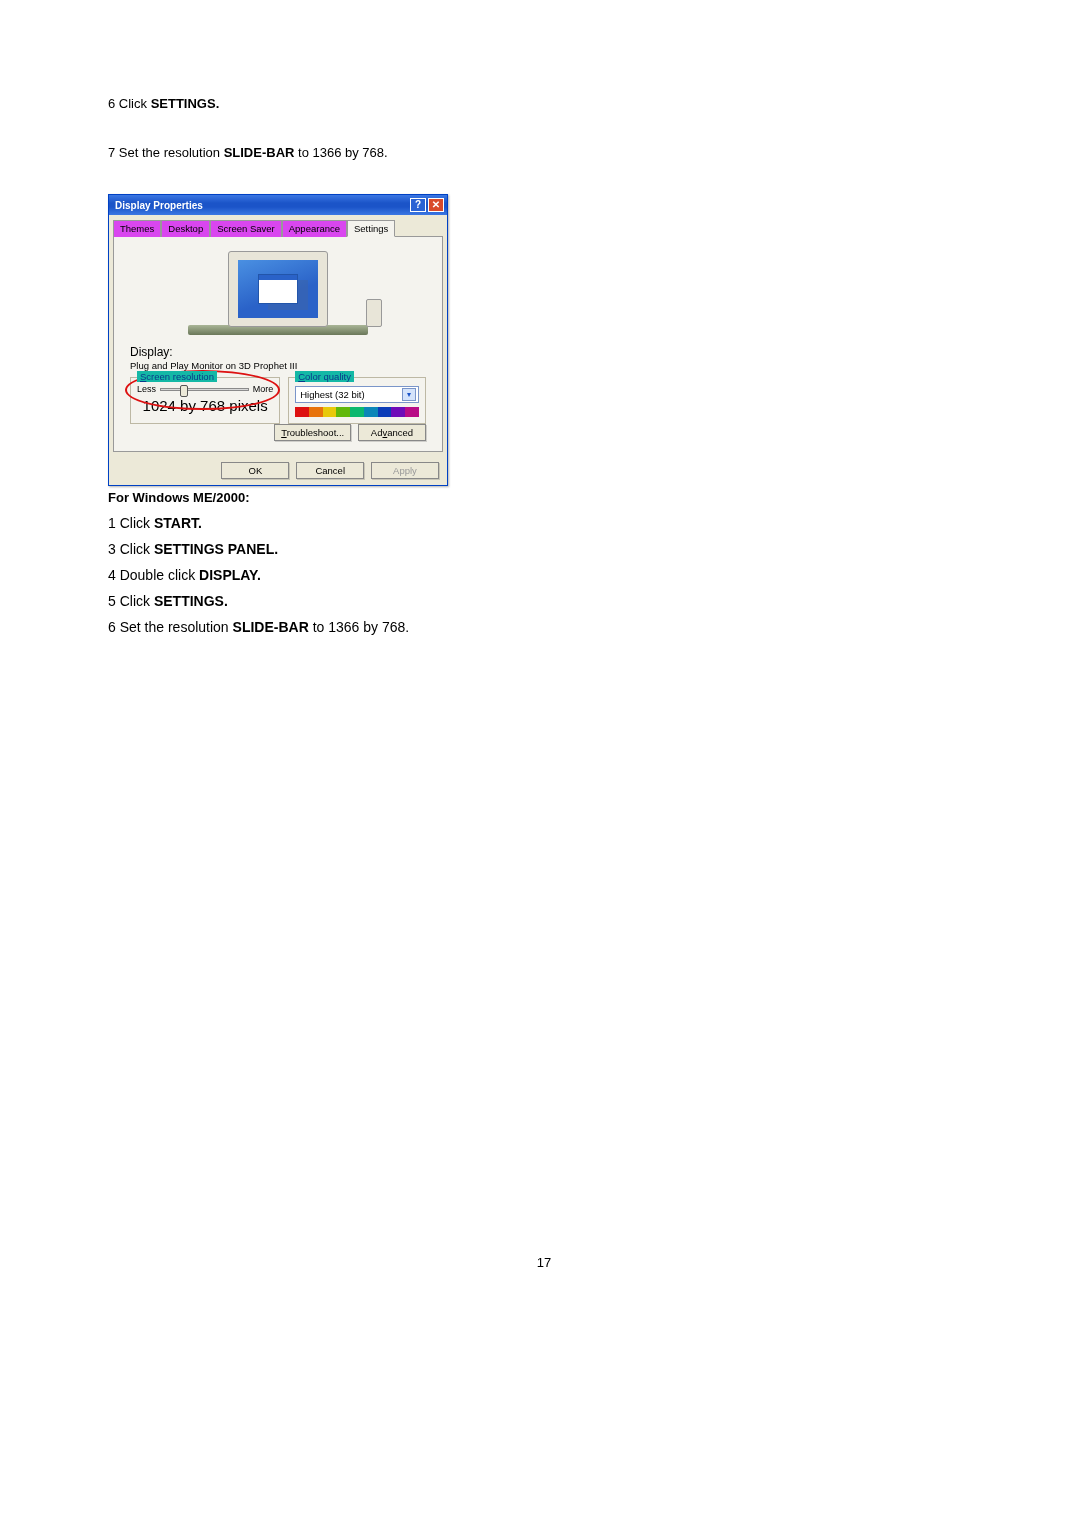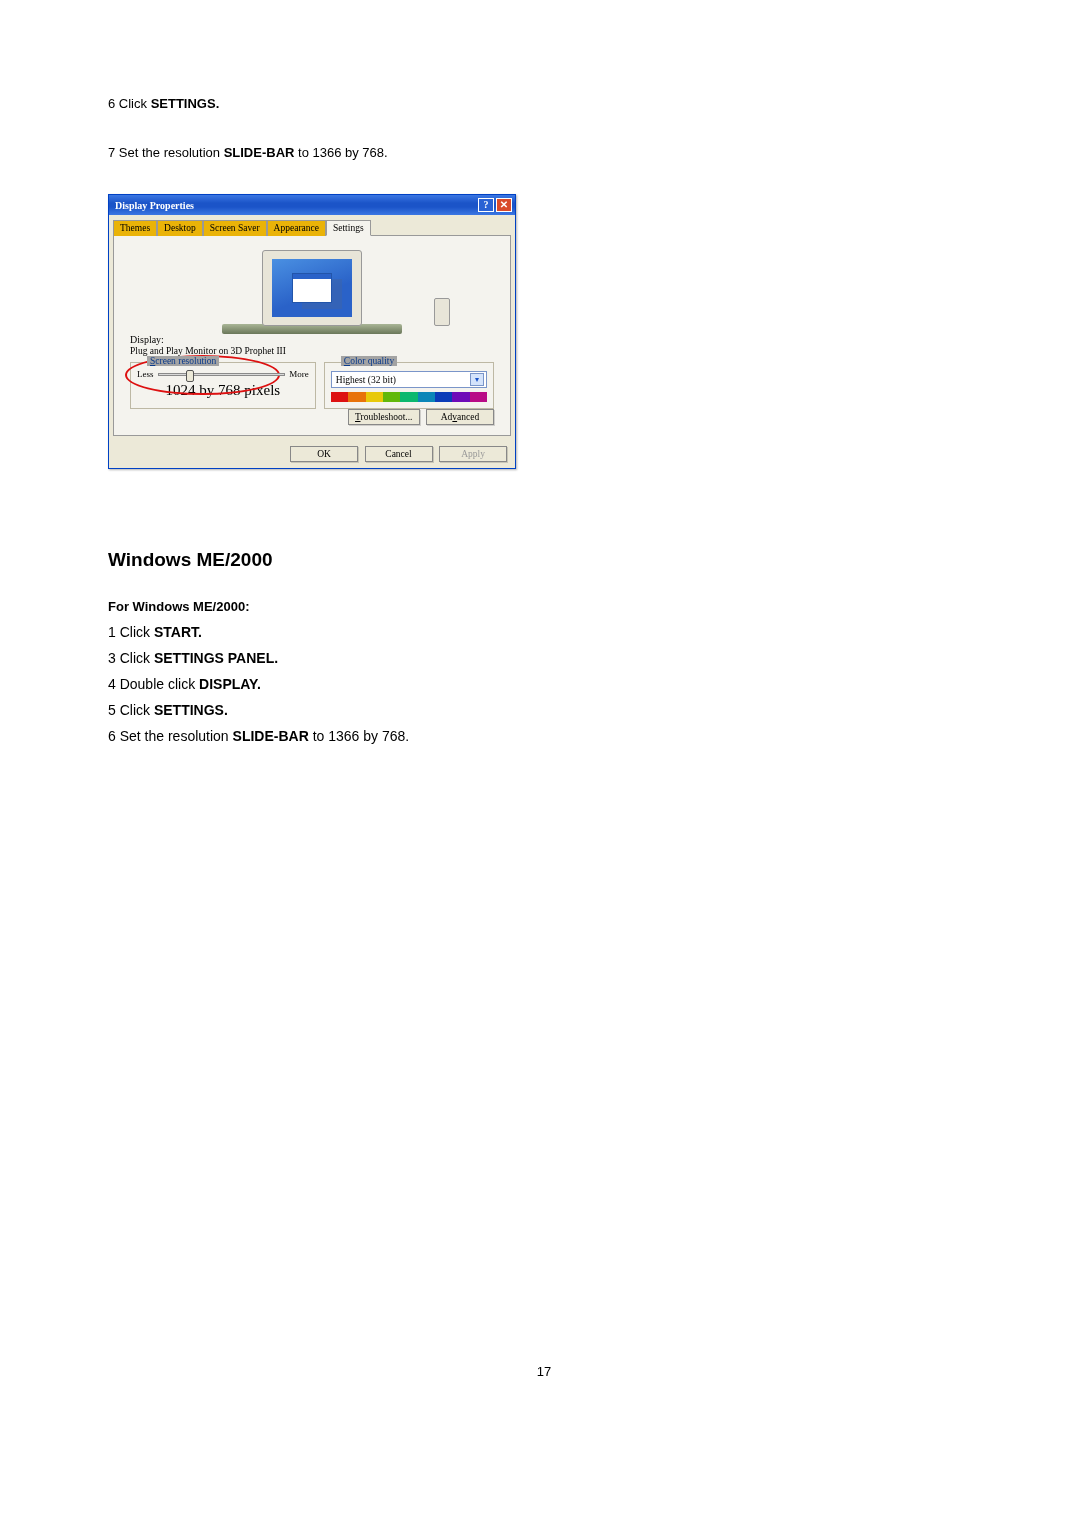--- a/index.html
+++ b/index.html
@@ -36,26 +36,25 @@
   }
   .page-num {
     text-align: center;
     font-size: 13px;
     margin-top: 620px;
     margin-left: -60px;
   }
 
   
   .dialog {
-    width: 408px;
+    width: 340px;
     border: 1px solid #0041c4;
     background: #ece9d8;
     font-size: 10px;
     box-shadow: 1px 1px 2px rgba(0,0,0,0.3);
-    font-family: Liberation Serif, serif;
   }
   .titlebar {
     height: 20px;
     background: linear-gradient(#3b77e3, #1b54c8 40%, #1b54c8 60%, #3b77e3);
     color: #fff;
     font-weight: bold;
     display: flex;
     align-items: center;
     justify-content: space-between;
     padding: 0 3px 0 6px;
@@ -73,21 +72,21 @@
   .tabs {
     display: flex;
     padding: 4px 4px 0 4px;
     gap: 0;
     background: #ece9d8;
   }
   .tab {
     border: 1px solid #999;
     border-bottom: none;
     padding: 2px 6px;
-    background: #eab308;
+    background: #d946ef;
     font-size: 9.5px;
     position: relative;
     top: 1px;
   }
   .tab.active {
     background: #f4f3ee;
     border-bottom: 1px solid #f4f3ee;
     z-index: 2;
   }
   .tabbody {
@@ -142,42 +141,43 @@
     position: absolute;
     right: 44px;
     bottom: 8px;
     width: 16px; height: 28px;
     background: #e8e5d8;
     border: 1px solid #999;
     border-radius: 2px;
     z-index: 1;
   }
   .lbl {
-    font-size: 10px;
+    font-size: 12px;
+    margin-top: 10px;
   }
   .display-line {
     font-size: 9.5px;
     margin: 1px 0 6px 0;
   }
   .row2 {
     display: flex;
     gap: 8px;
     align-items: stretch;
   }
   .fieldset {
     border: 1px solid #bdb8a4;
     padding: 4px 6px 6px 6px;
     position: relative;
     flex: 1;
   }
   .fieldset.res { flex: 1.1; position: relative; }
   .legend {
     position: absolute;
-    top: -7px; left: 16px;
-    background: #a3a3a3;
+    top: -7px; left: 6px;
+    background: #14b8a6;
     padding: 0 3px;
     font-size: 9.5px;
     color: #0a3a8a;
   }
   .circle-highlight {
     position: absolute;
     border: 2px solid #d11;
     border-radius: 50%;
     width: 155px;
     height: 40px;
@@ -345,21 +345,20 @@
         <span class="winbtn">Ad<span class="under">v</span>anced</span>
       </div>
     </div>
     <div class="footer-btns">
       <span class="winbtn">OK</span>
       <span class="winbtn">Cancel</span>
       <span class="winbtn disabled">Apply</span>
     </div>
   </div>
 
-  <div class="heading">Windows ME/2000</div>
   <div class="subheading">For Windows ME/2000:</div>
 
   <div class="list-step">
     <span>1</span><span> Click </span><b>START.</b><span></span>
   </div>
   <div class="list-step">
     <span>3</span><span> Click </span><b>SETTINGS PANEL.</b><span></span>
   </div>
   <div class="list-step">
     <span>4</span><span> Double click </span><b>DISPLAY.</b><span></span>

